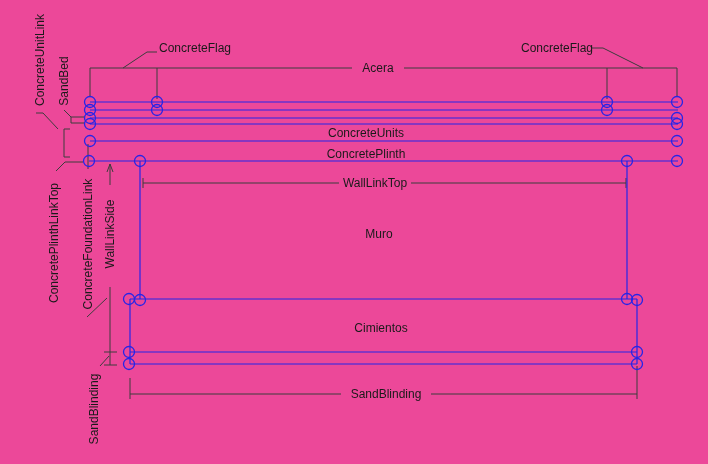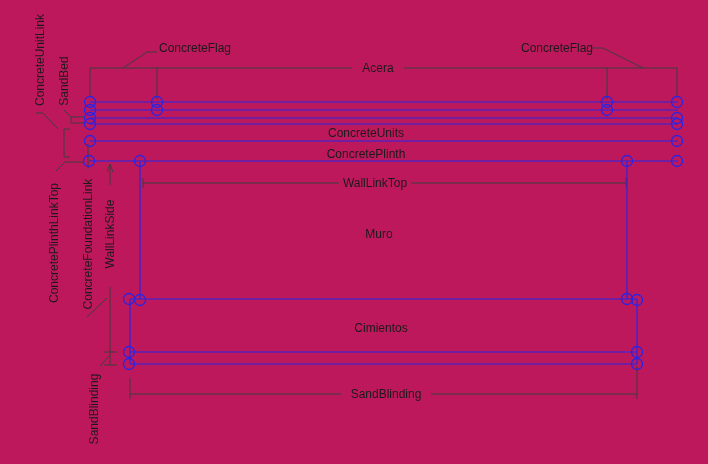--- a/index.html
+++ b/index.html
@@ -1,16 +1,16 @@
 <!DOCTYPE html>
 <html><head>
 <meta charset="utf-8">
 <style>
   html,body{margin:0;padding:0;background:#ffffff;}
-  #stage{position:relative;width:708px;height:464px;background:#be185d;overflow:hidden;
+  #stage{position:relative;width:708px;height:464px;background:#ec4899;overflow:hidden;
          font-family:"Liberation Sans", sans-serif;}
   svg text{font-family:"Liberation Sans", sans-serif;font-size:12px;fill:#1a1a1a;}
 </style>
 </head>
 <body>
 
 <div id="stage">
   <svg id="drawing" width="708" height="464" viewBox="0 0 708 464" xmlns="http://www.w3.org/2000/svg">
     <g id="g-annotations">
         <polyline points="90,68 352,68" fill="none" stroke="#3d3d3d" stroke-width="1"></polyline>

